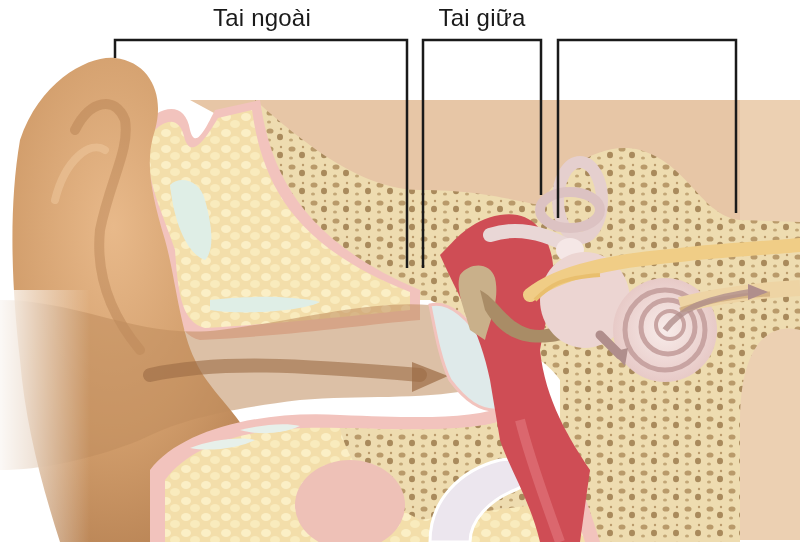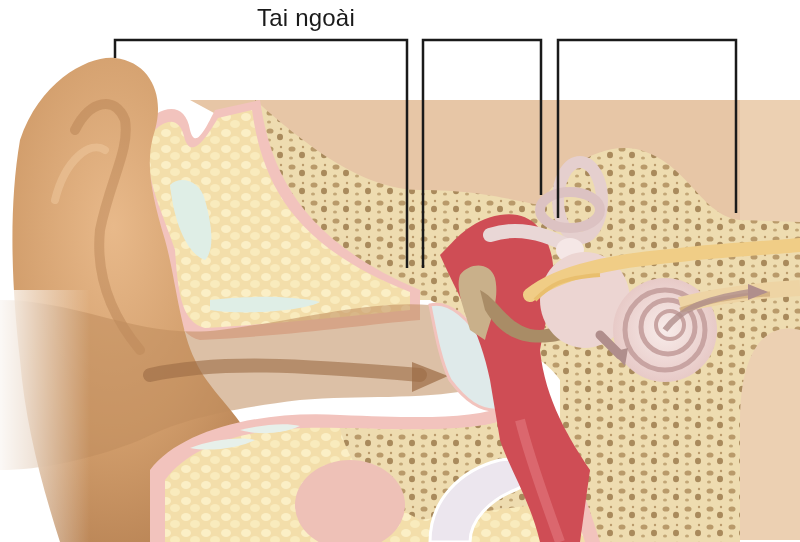--- a/index.html
+++ b/index.html
@@ -1,18 +1,18 @@
 <!DOCTYPE html>
 <html><head>
 <meta charset="utf-8">
 <style>
   html, body { margin: 0; padding: 0; }
   body { width: 800px; height: 542px; overflow: hidden; background: #ffffff; position: relative; font-family: "Liberation Sans", sans-serif; }
   #stage { position: absolute; left: 0; top: 0; width: 800px; height: 542px; }
-  .label { position: absolute; top: 4px; font-size: 24px; color: #1a1a1a; white-space: nowrap; transform: translateX(-50%); letter-spacing: 0.2px; font-family: "Liberation Sans", sans-serif; margin-left: 44px; }
+  .label { position: absolute; top: 4px; font-size: 24px; color: #1a1a1a; white-space: nowrap; transform: translateX(-50%); letter-spacing: 0.2px; font-family: "Liberation Sans", sans-serif; }
 </style>
 </head>
 <body>
 
 <div id="stage">
   <svg width="800" height="542" viewBox="0 0 800 542" xmlns="http://www.w3.org/2000/svg">
     <defs>
       <radialGradient id="gEar" cx="40%" cy="35%" r="70%">
         <stop offset="0%" stop-color="#e8b98a"></stop>
         <stop offset="60%" stop-color="#d29e6c"></stop>
@@ -102,13 +102,14 @@
     </g>
     <g stroke="#1a1a1a" stroke-width="2.5" fill="none">
       <path d="M423 268 L423 40 L541 40 L541 195"></path>
     </g>
     <g stroke="#1a1a1a" stroke-width="2.5" fill="none">
       <path d="M558 218 L558 40 L736 40 L736 213"></path>
     </g>
   </svg>
 
   <div class="label" style="left:262px">Tai ngoài</div>
+  <div class="label" style="left:482px">Tai giữa</div>
 </div>
 
 </body></html>

